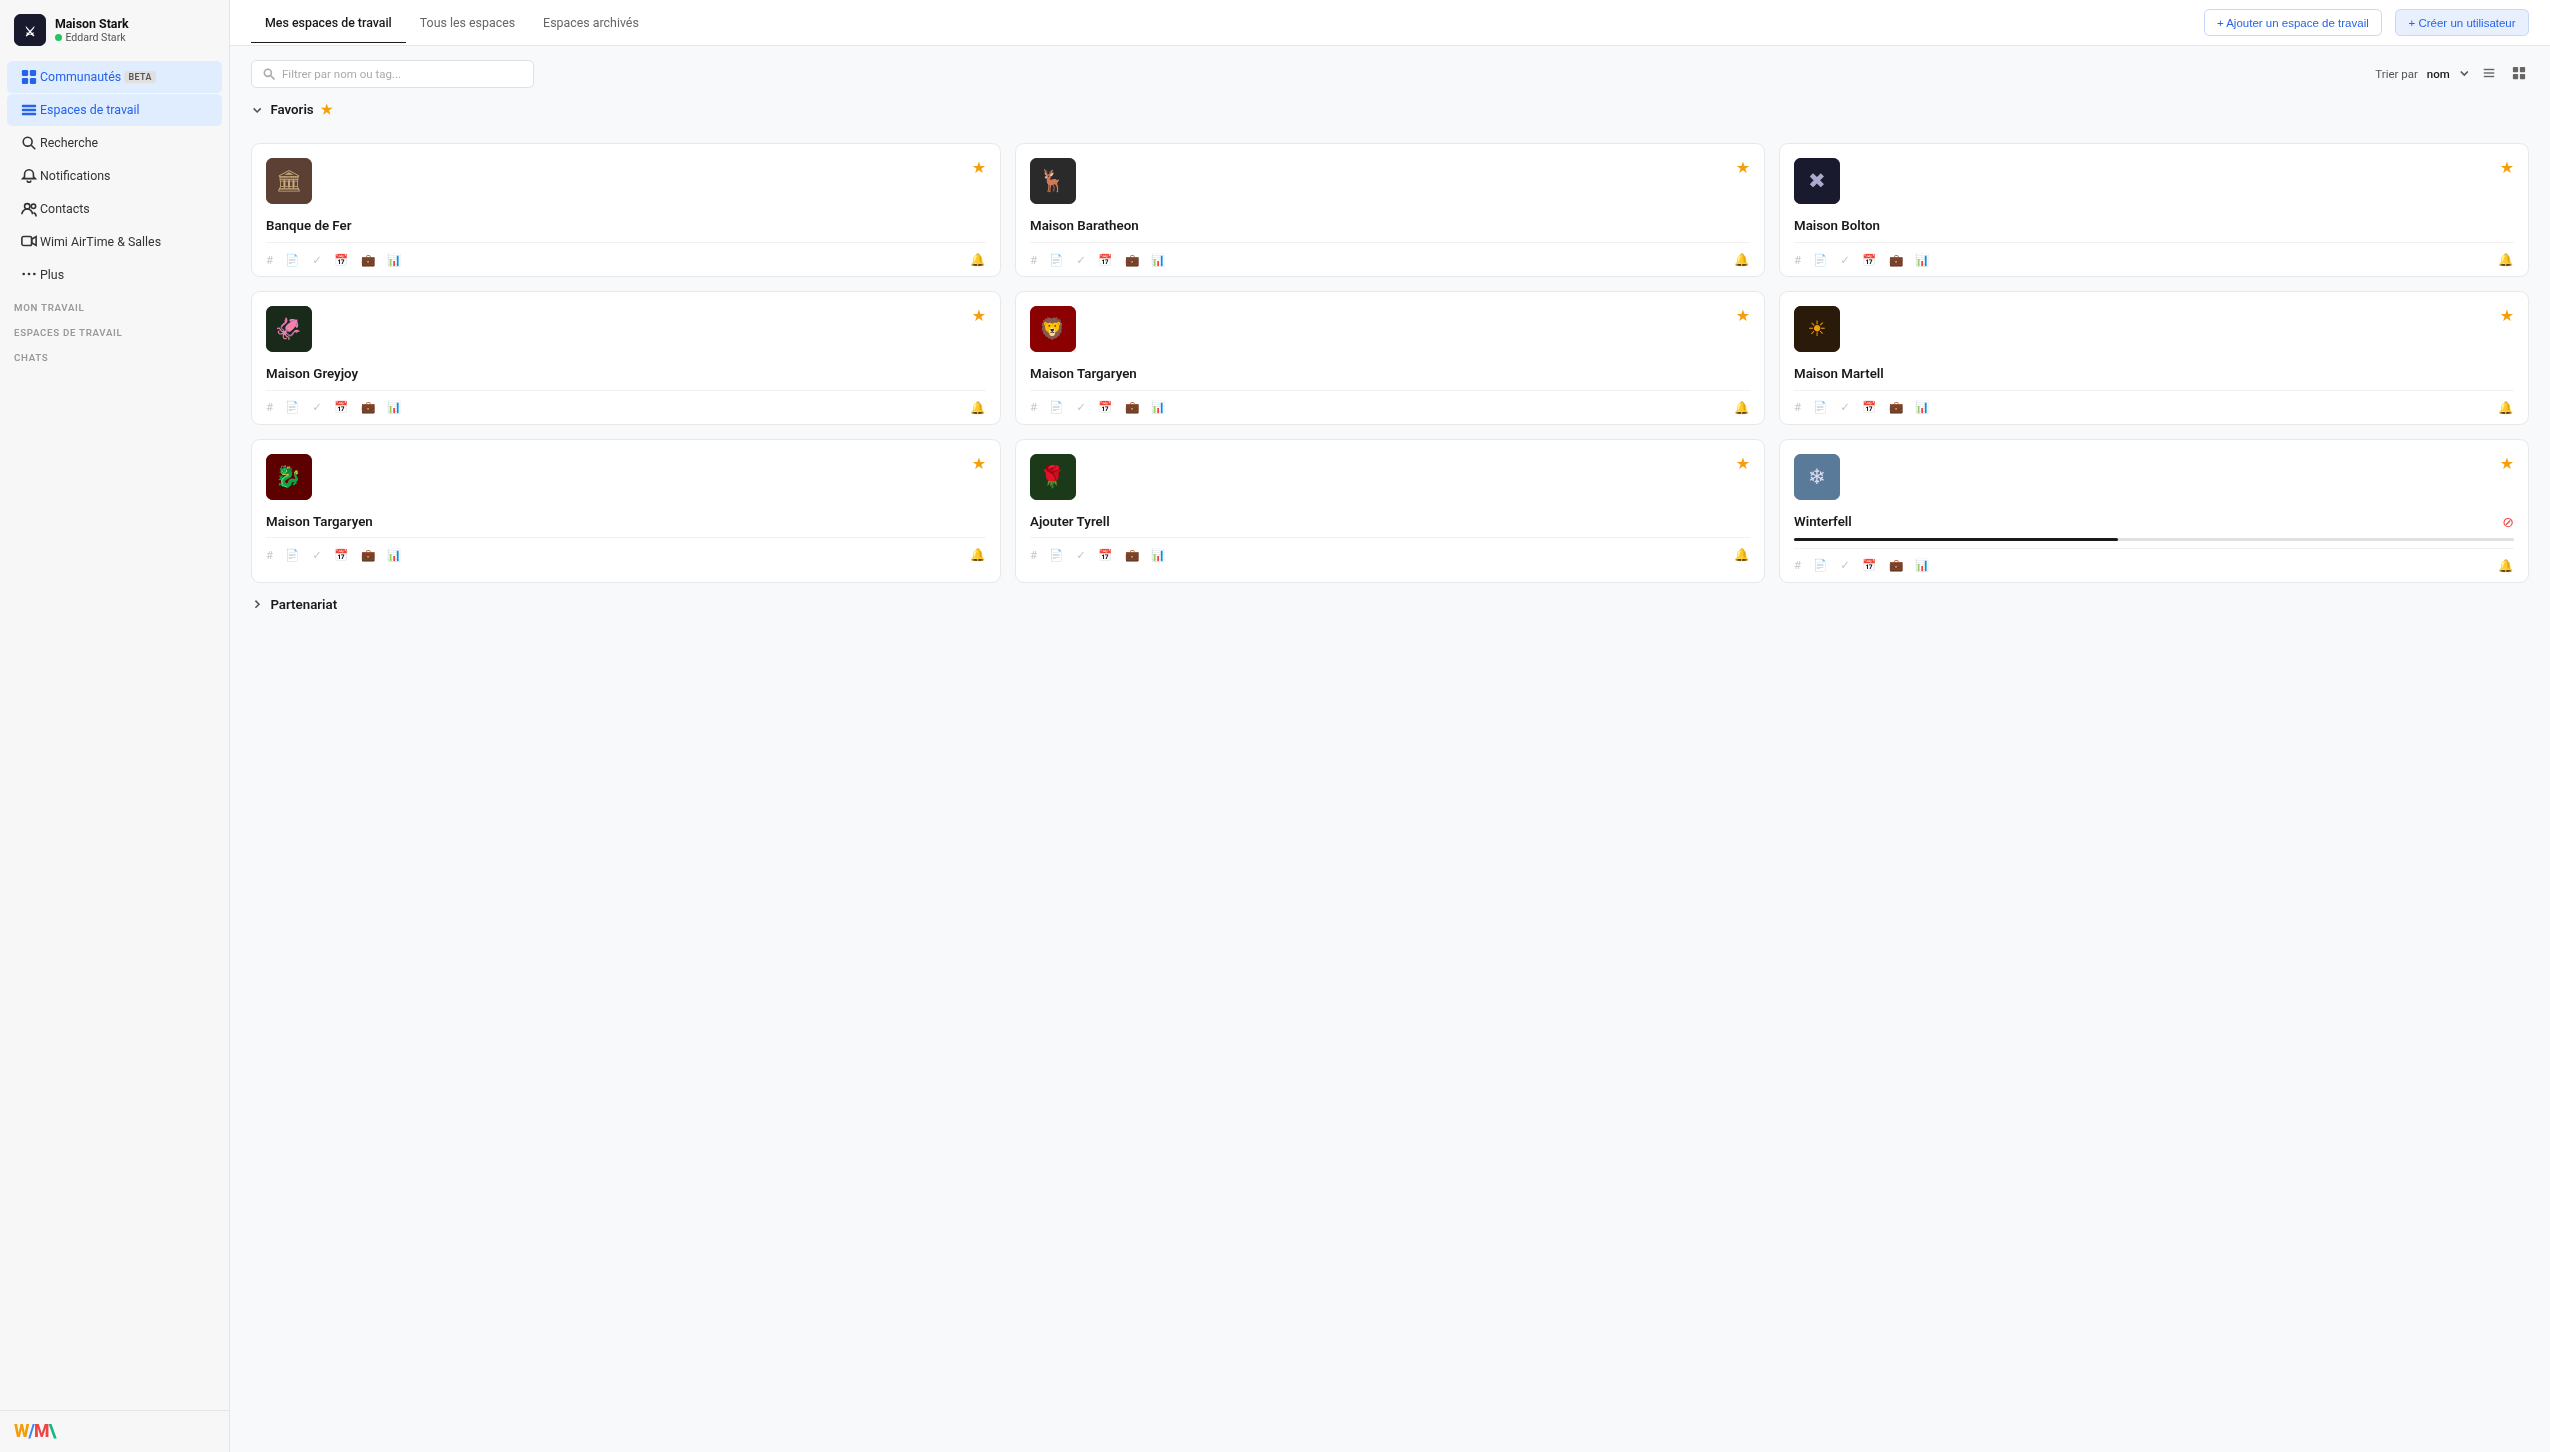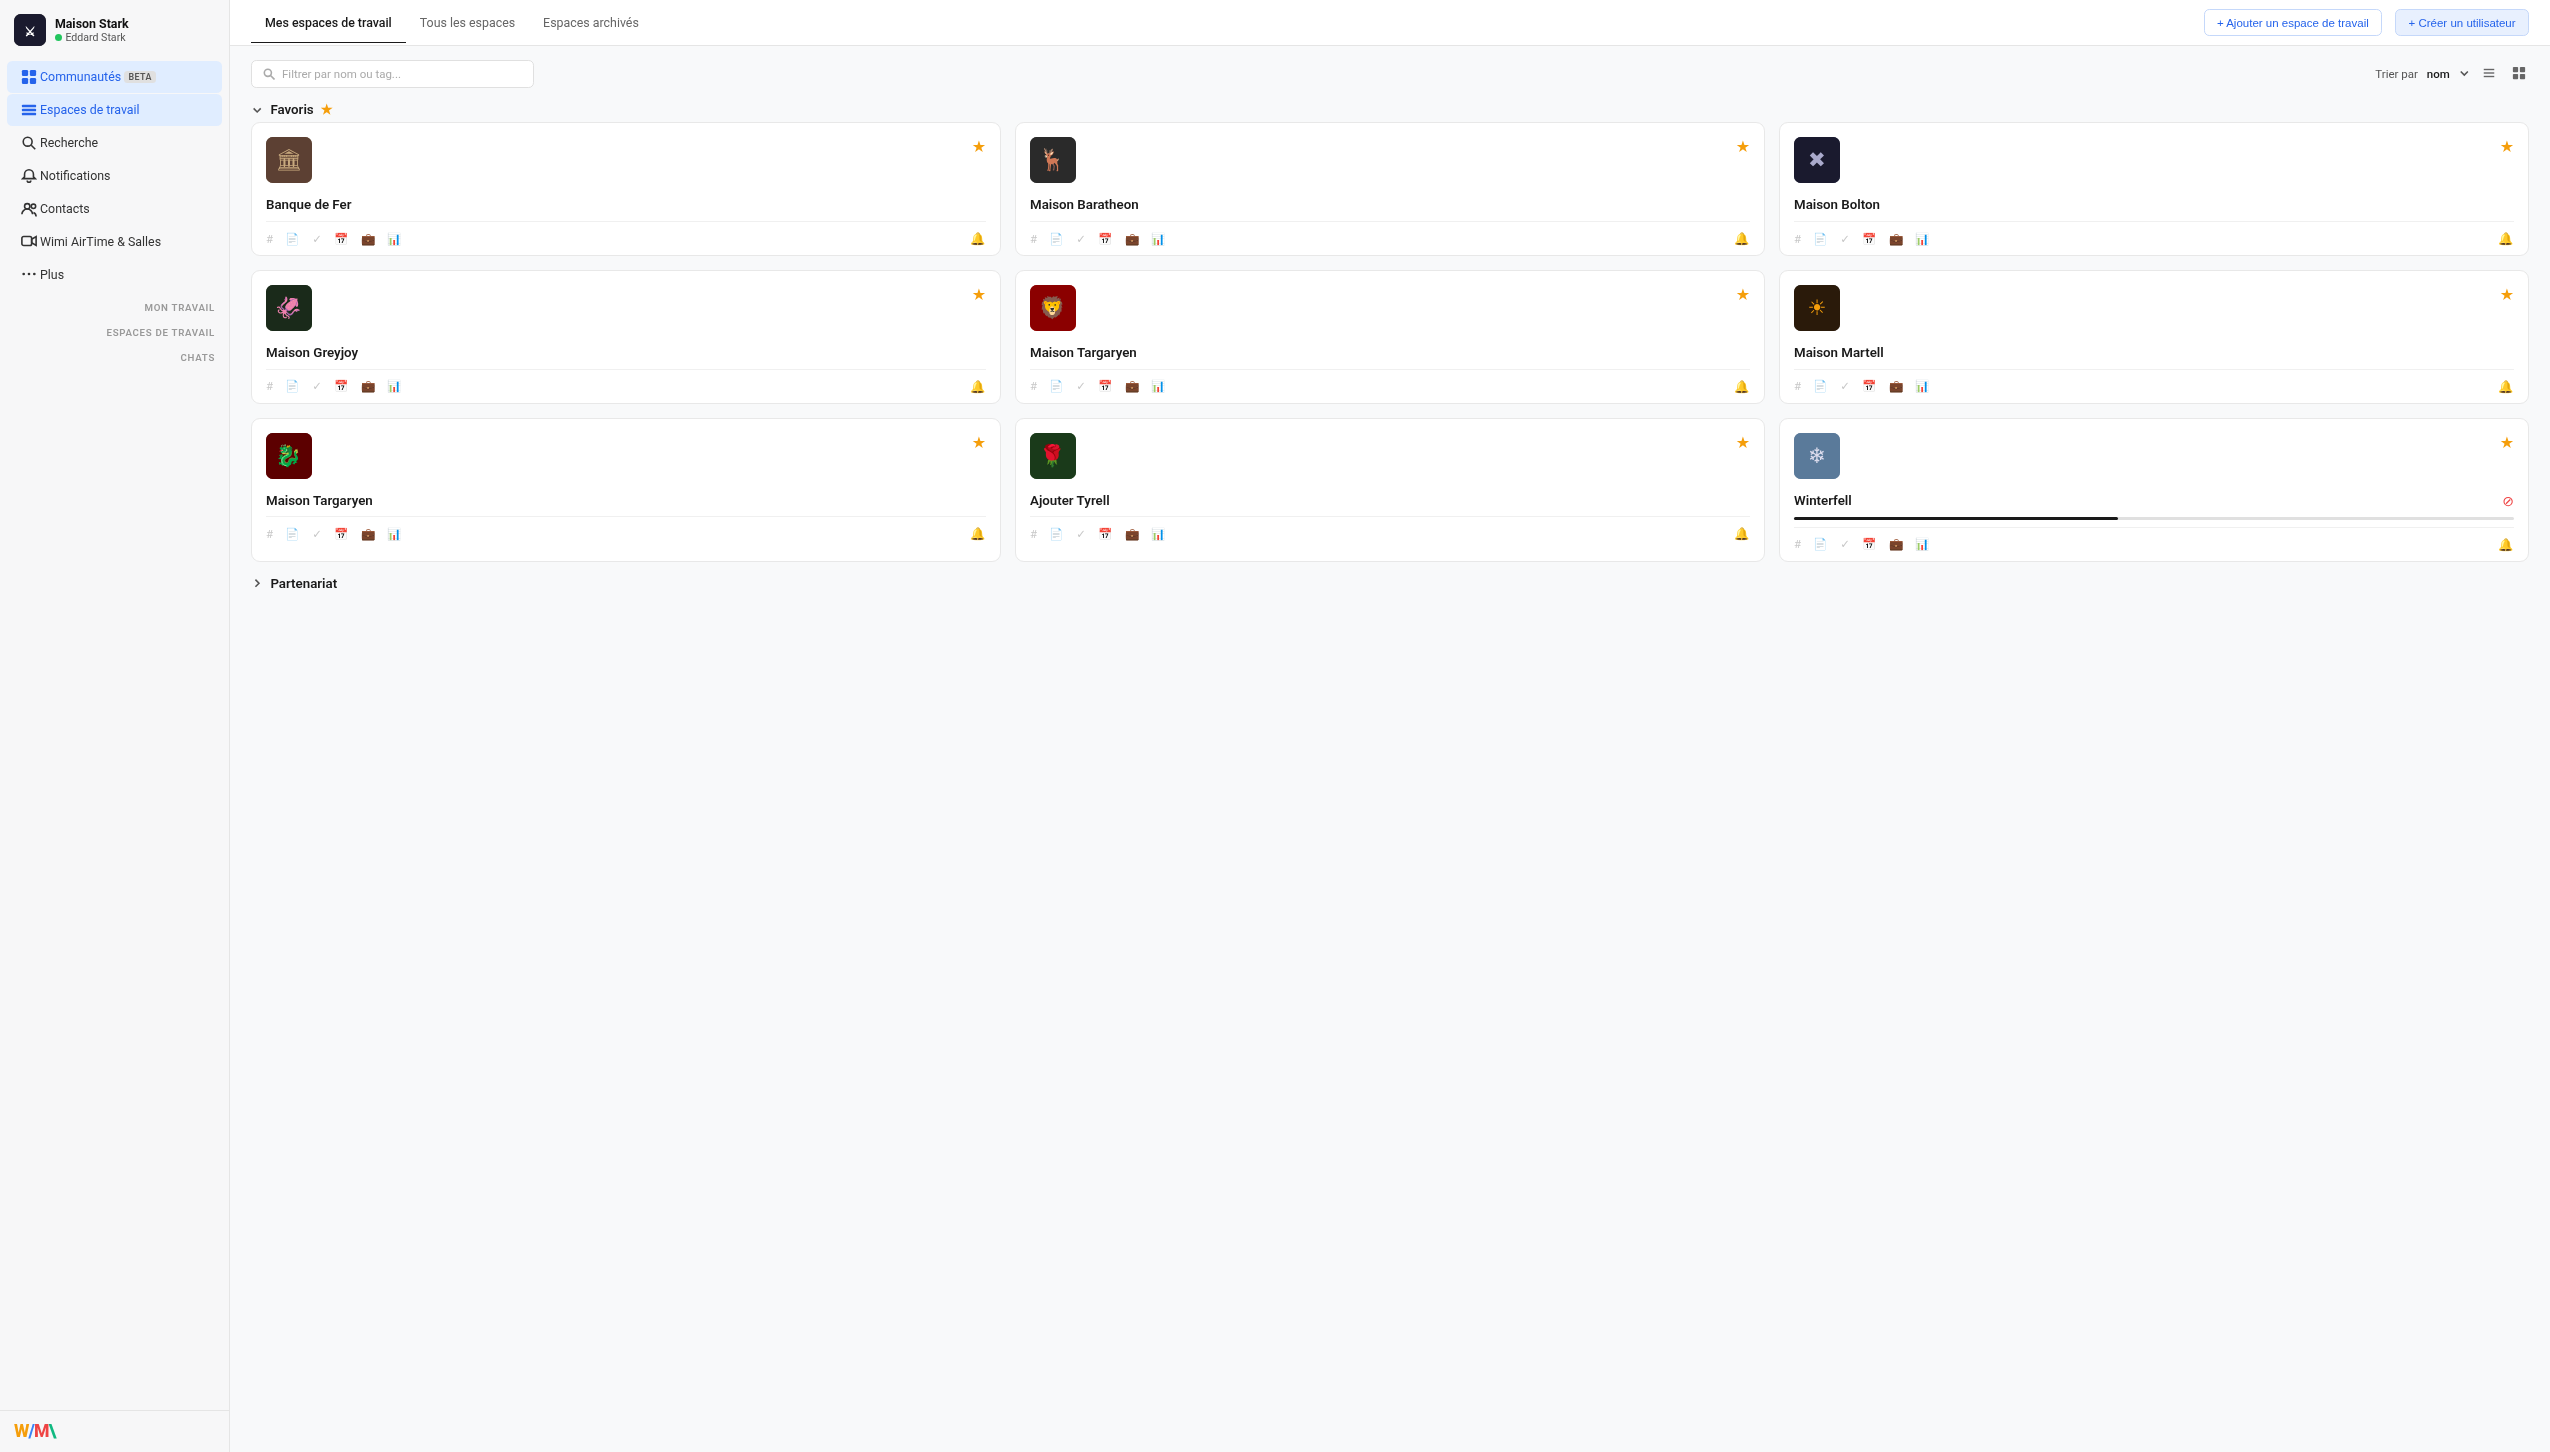--- a/index.html
+++ b/index.html
@@ -63,21 +63,20 @@
       letter-spacing: 0.4px;
     }
 
     .section-label {
       font-size: 9.7px;
       color: #999;
       font-weight: 600;
       letter-spacing: 0.7px;
       padding: 10.6px 14px 3.5px;
       text-transform: uppercase;
-      text-align: right;
     }
 
     .sidebar-footer {
       padding: 10.6px 14px;
       border-top: 0.9px solid #e5e5e5;
     }
     .wimi-logo {
       font-weight: 800;
       font-size: 17.7px;
       letter-spacing: -0.9px;
@@ -148,21 +147,21 @@
     }
     .sort-controls { display: flex; align-items: center; gap: 8.9px; color: #555; font-size: 11.5px; }
     .sort-name { color: #1a1a1a; font-weight: 500; }
     .sort-icon-btn { cursor: pointer; padding: 3.5px; border-radius: 3.5px; color: #666; }
 
     
     .section-header {
       display: flex;
       align-items: center;
       gap: 7px;
-      margin-bottom: 5px;
+      margin-bottom: 26px;
       font-size: 13.3px;
       font-weight: 600;
       color: #1a1a1a;
       cursor: pointer;
     }
 
     
     .cards-grid {
       display: grid;
       grid-template-columns: repeat(3, 1fr);

